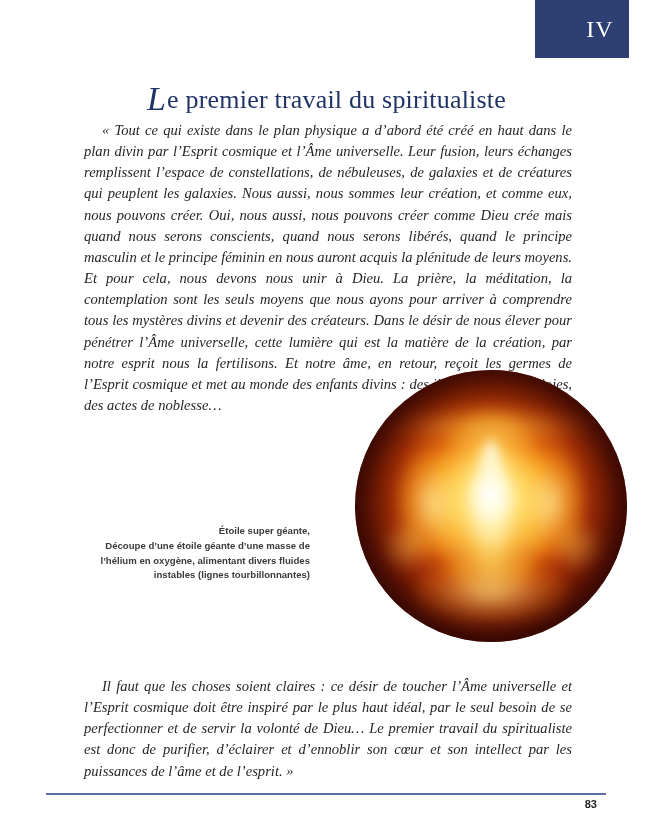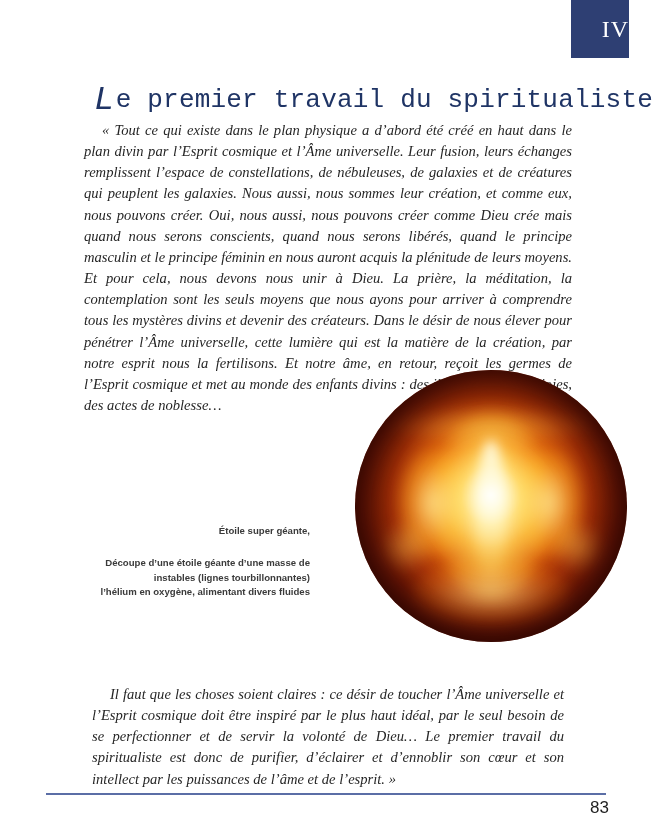--- a/index.html
+++ b/index.html
@@ -20,35 +20,36 @@
   .chapter-badge {
     position: absolute;
     top: 0;
     right: 24px;
     width: 58px;
     height: 58px;
     background: #2e3f73;
     color: #ffffff;
     display: flex;
     align-items: center;
-    justify-content: flex-end;
+    justify-content: center;
     font-family: "Liberation Serif", serif;
     font-size: 24px;
     letter-spacing: 1px;
+    padding-left: 36px;
   }
 
   
   .page-title {
     position: absolute;
     top: 68px;
     left: 0;
     width: 653px;
-    text-align: right;
+    text-align: center;
     color: #1f3465;
-    font-family: Liberation Mono, monospace;
+    font-family: Liberation Serif, serif;
     font-size: 26px;
     font-weight: normal;
     letter-spacing: 0.2px;
   }
   .page-title .dropcap {
     font-style: italic;
     font-size: 34px;
     line-height: 0.8;
     vertical-align: -2px;
     padding-right: 1px;
@@ -132,54 +133,54 @@
     width: 250px;
     text-align: right;
     font-family: "Liberation Sans", sans-serif;
     font-size: 9.6px;
     line-height: 1.5;
     color: #3a3a3a;
   }
   .figure-caption .cap-title {
     font-weight: bold;
     display: block;
-    margin-bottom: 18px;
+    margin-bottom: 1px;
   }
   .figure-caption .cap-line { display: block; font-weight: bold; }
 
   
   .closing-block {
     position: absolute;
     top: 676px;
     left: 84px;
     width: 488px;
     font-style: italic;
     font-size: 14.6px;
     line-height: 1.45;
     text-align: justify;
     color: #262626;
   }
-  .closing-block p { margin: 8px; text-indent: 18px; }
+  .closing-block p { margin: 0; text-indent: 18px; }
 
   
   .footer-rule {
     position: absolute;
     left: 46px;
     top: 793px;
     width: 560px;
     height: 2px;
     background: #5b6ea6;
   }
   .page-number {
     position: absolute;
-    right: 44px;
+    right: 56px;
     top: 798px;
     font-family: "Liberation Sans", sans-serif;
-    font-size: 17px;
-    font-weight: normal;
+    font-size: 11px;
+    font-weight: bold;
     color: #1f1f1f;
   }
 </style>
 </head>
 <body>
 
 <div class="chapter-badge">
   <span>IV</span>
 </div>
 
@@ -201,22 +202,22 @@
     <div class="swirl s4"></div>
     <div class="swirl s7"></div>
     <div class="swirl s8"></div>
     <div class="rim"></div>
   </div>
 </div>
 
 <div class="figure-caption">
   <span class="cap-title">Étoile super géante,</span>
   <span class="cap-line">Découpe d’une étoile géante d’une masse de</span>
+  <span class="cap-line">l’hélium en oxygène, alimentant divers fluides</span>
   <span class="cap-line">instables (lignes tourbillonnantes)</span>
-  <span class="cap-line">l’hélium en oxygène, alimentant divers fluides</span>
 </div>
 
 <div class="closing-block">
   <p>Il faut que les choses soient claires : ce désir de toucher l’Âme universelle et l’Esprit cosmique doit être inspiré par le plus haut idéal, par le seul besoin de se perfectionner et de servir la volonté de Dieu… Le premier travail du spiritualiste est donc de purifier, d’éclairer et d’ennoblir son cœur et son intellect par les puissances de l’âme et de l’esprit. »</p>
 </div>
 
 <div class="footer-rule"></div>
 <div class="page-number">83</div>
 
 </body></html>

